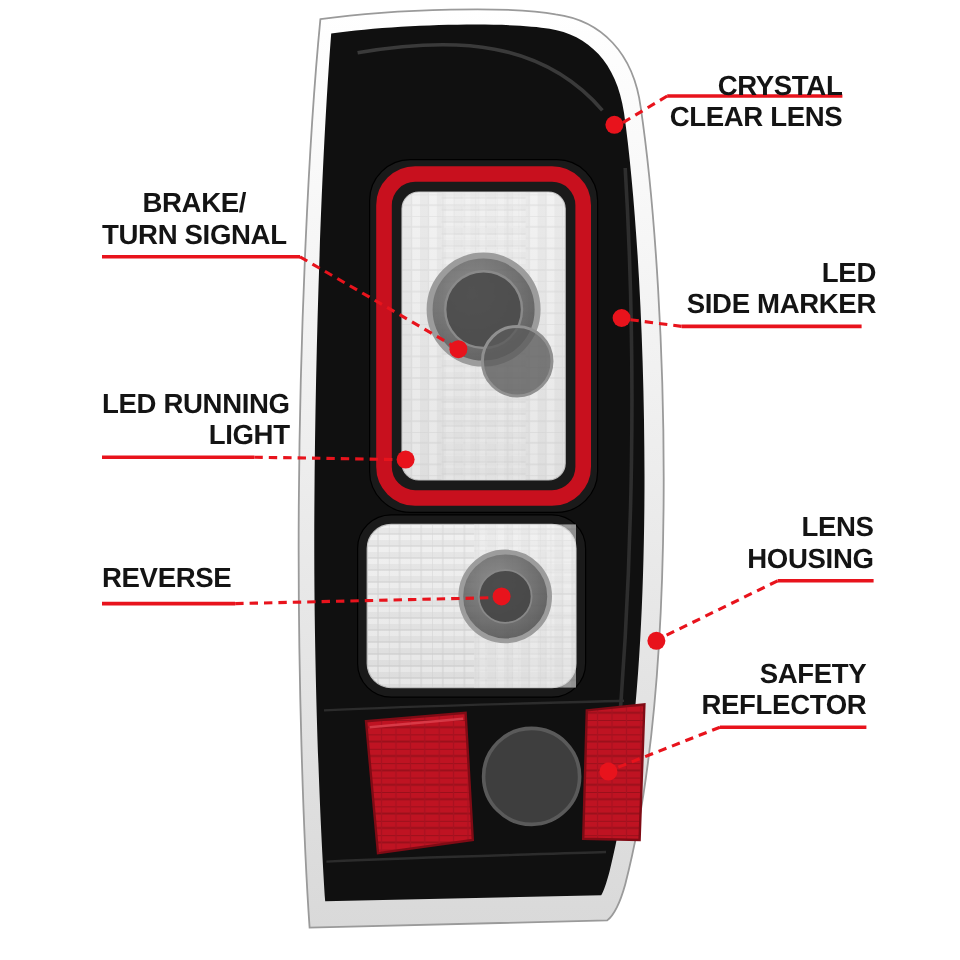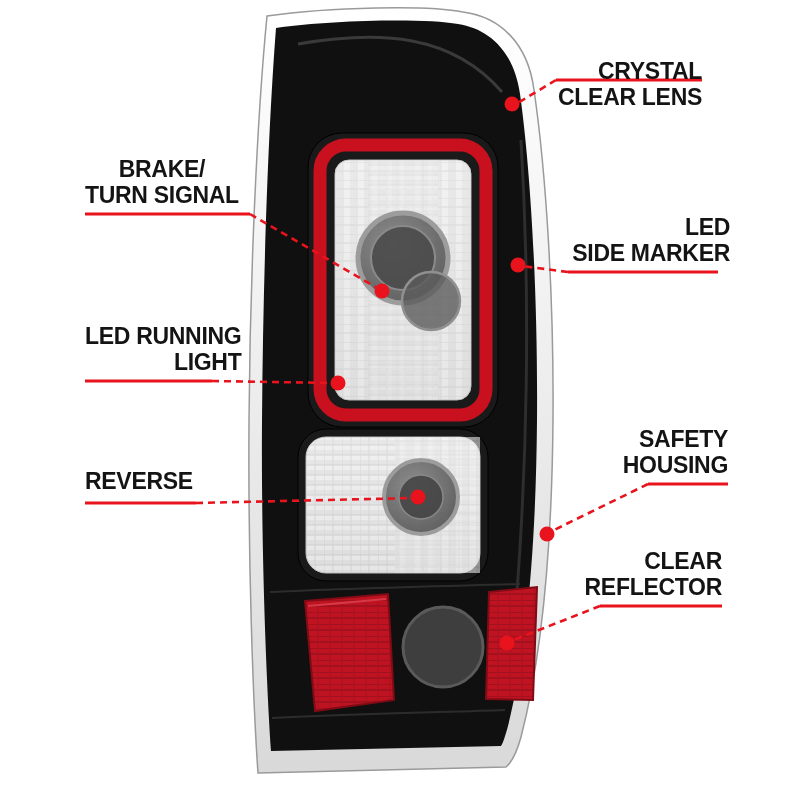--- a/index.html
+++ b/index.html
@@ -147,21 +147,21 @@
 
   <div class="callout-label cl-brake">BRAKE/
 TURN SIGNAL</div>
 
   <div class="callout-label cl-sidemarker">LED
 SIDE MARKER</div>
 
   <div class="callout-label cl-running">LED RUNNING
 LIGHT</div>
 
-  <div class="callout-label cl-housing">SAFETY
+  <div class="callout-label cl-housing">LENS
 HOUSING</div>
 
   <div class="callout-label cl-reverse">REVERSE</div>
 
-  <div class="callout-label cl-safety">CLEAR
+  <div class="callout-label cl-safety">SAFETY
 REFLECTOR</div>
 
 </div>
 
 </body></html>

